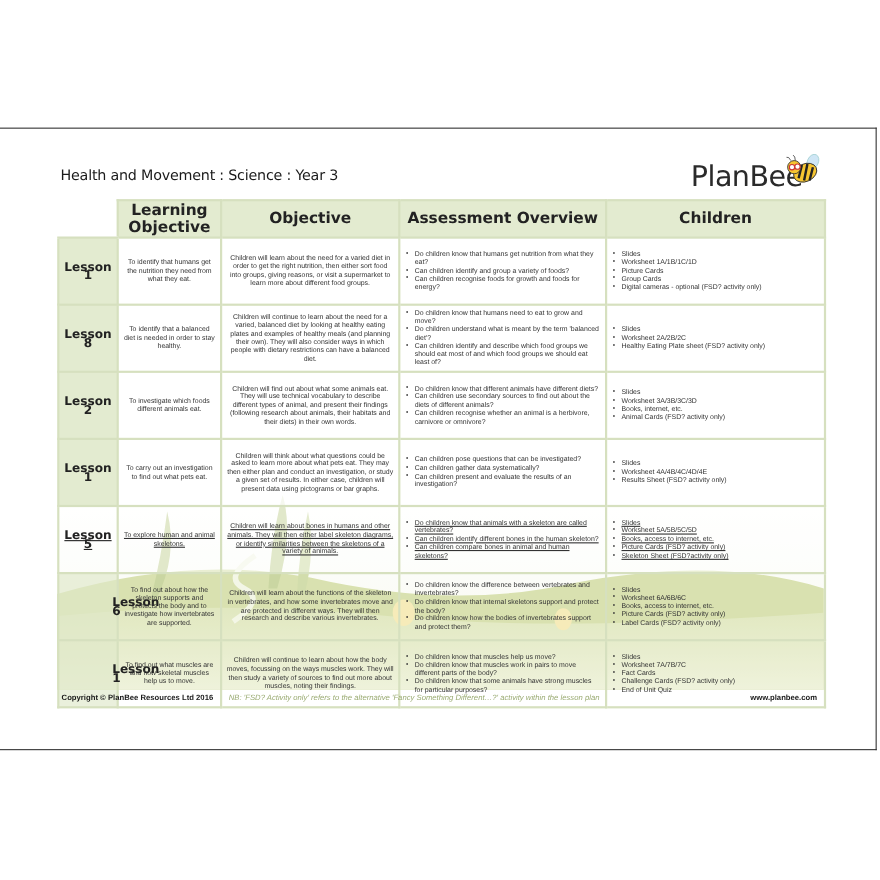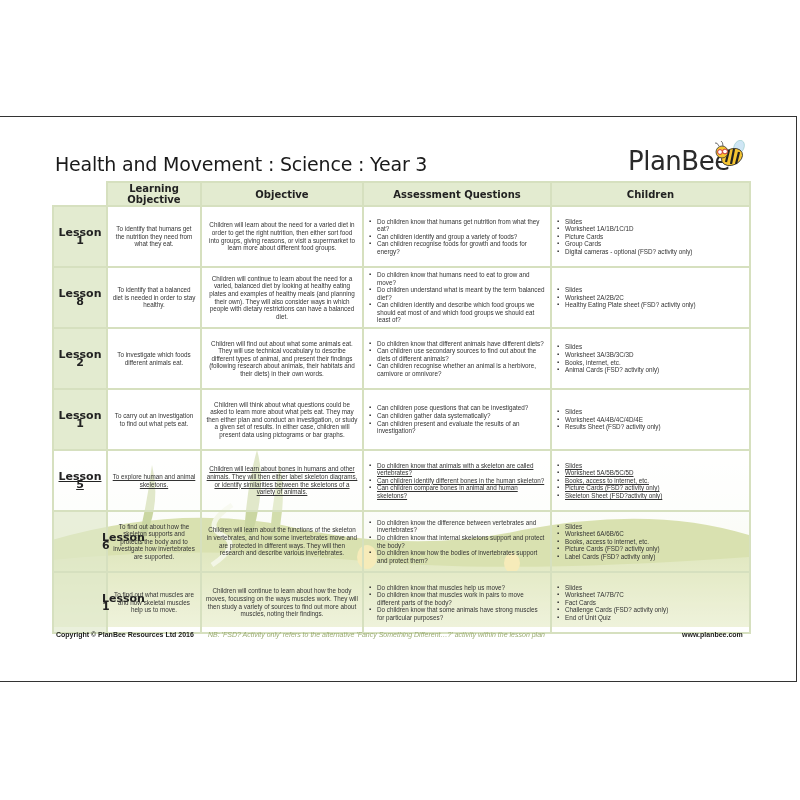--- a/index.html
+++ b/index.html
@@ -1,24 +1,24 @@
 <!DOCTYPE html>
 <html><head>
 <meta charset="utf-8">
 <style>
   html, body { margin:0; padding:0; background:#ffffff; }
   body { width:800px; height:800px; position:relative; overflow:hidden; font-family:"Liberation Sans", sans-serif; }
   .frame { position:absolute; left:0; top:116px; width:797px; height:566px; border:1px solid #333; border-left:none; background:#fff; box-sizing:border-box; }
-  .title { position:absolute; left:55px; top:153px; font-size:19px; color:#1a1a1a; font-family:"DejaVu Sans", sans-serif; letter-spacing:-0.2px; }
+  .title { position:absolute; left:55px; top:153px; font-size:13px; color:#1a1a1a; font-family:"DejaVu Sans", sans-serif; letter-spacing:-0.2px; }
   .logo { position:absolute; left:628px; top:146px; font-size:26px; color:#2a2a2a; font-family:"DejaVu Sans", sans-serif; letter-spacing:-0.5px; }
   .bee { position:absolute; left:712px; top:140px; width:36px; height:28px; }
   .bg-scene { position:absolute; left:52px; top:445px; width:697px; height:182px; overflow:hidden; }
   table { position:absolute; left:52px; top:181px; border-collapse:collapse; table-layout:fixed; width:697px; }
   th, td { border:2px solid #d6e0bf; box-sizing:border-box; }
-  th { background:#e3ebd0; height:22px; font-size:10px; font-weight:bold; color:#222; font-family:"DejaVu Sans", sans-serif; padding:0; }
+  th { background:#e3ebd0; height:22px; font-size:14px; font-weight:bold; color:#222; font-family:"DejaVu Sans", sans-serif; padding:0; }
   th.blank { background:transparent; border:none; border-bottom:2px solid #d6e0bf; }
   td.lesson { background:#e3ebd0; font-weight:bold; font-size:11px; text-align:center; color:#222; font-family:"DejaVu Sans", sans-serif; }
   td { font-size:6.3px; line-height:7.6px; color:#333; vertical-align:middle; background:rgba(255,255,255,0.88); }
   td.obj, td.ov { text-align:center; padding:0 4px; }
   td.list { padding:0 4px 0 4px; }
   td ul { margin:0; padding:0 0 0 9px; list-style:none; }
   td li { position:relative; }
   td li::before { content:"\25AA"; position:absolute; left:-8px; top:0; font-size:6px; }
   tr { height:61px; }
   tr.faded td { background:rgba(255,255,255,0.30); }
@@ -73,21 +73,21 @@
       <col style="width:94px">
       <col style="width:162px">
       <col style="width:188px">
       <col style="width:199px">
   </colgroup>
   <thead>
     <tr style="height:22px">
       <th class="blank"></th>
       <th>Learning Objective</th>
       <th>Objective</th>
-      <th>Assessment Questions</th>
+      <th>Assessment Overview</th>
       <th>Children</th>
     </tr>
   </thead>
   <tbody>
     <tr>
       <td class="lesson">Lesson 1</td>
       <td class="obj">To identify that humans get the nutrition they need from what they eat.</td>
       <td class="ov">Children will learn about the need for a varied diet in order to get the right nutrition, then either sort food into groups, giving reasons, or visit a supermarket to learn more about different food groups.</td>
       <td class="list">
           <ul>

